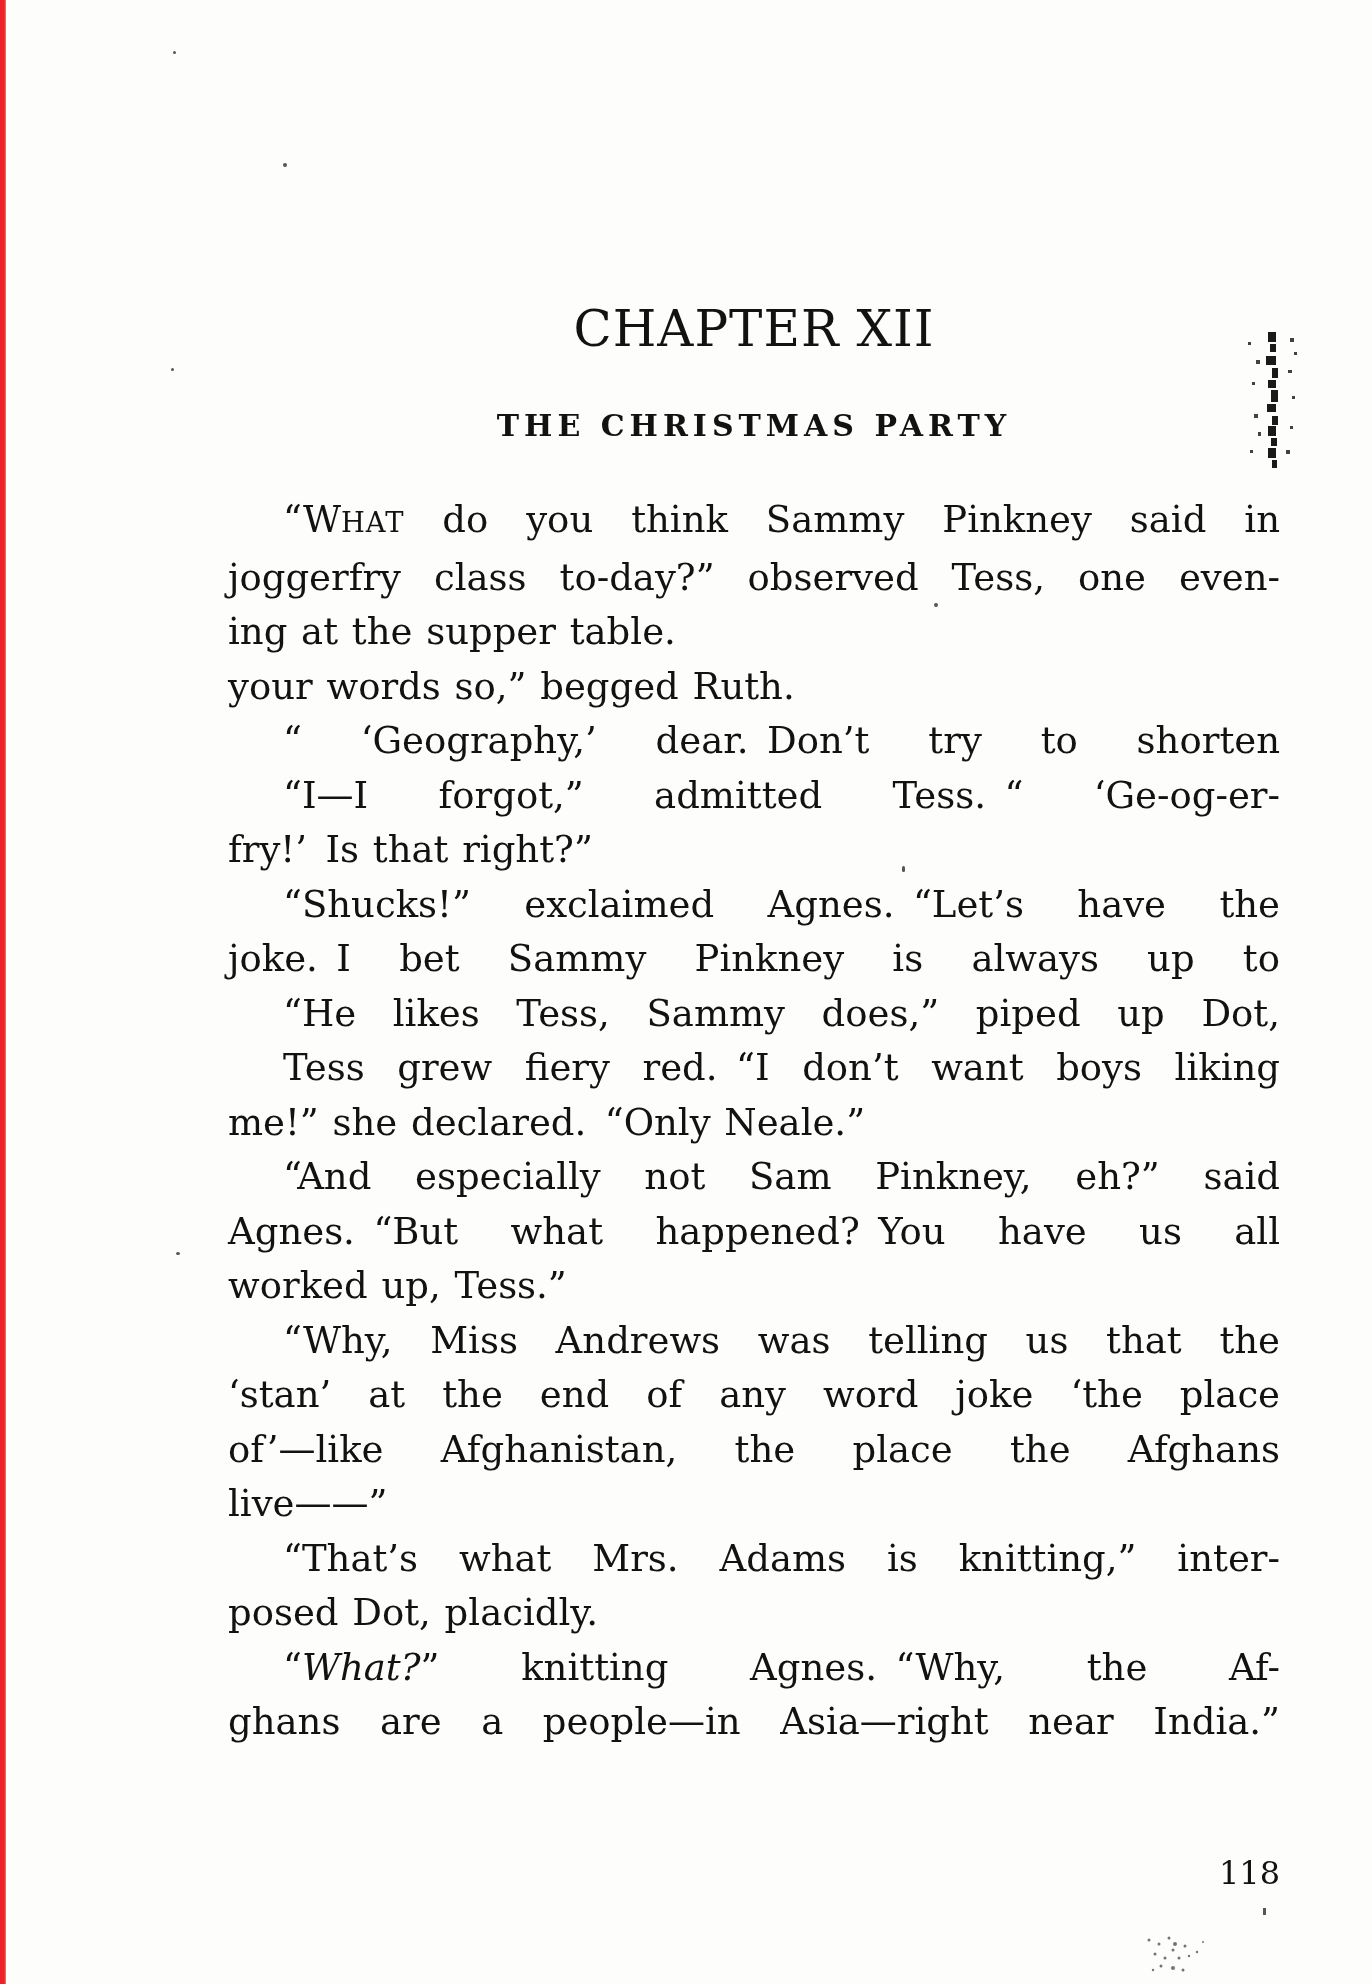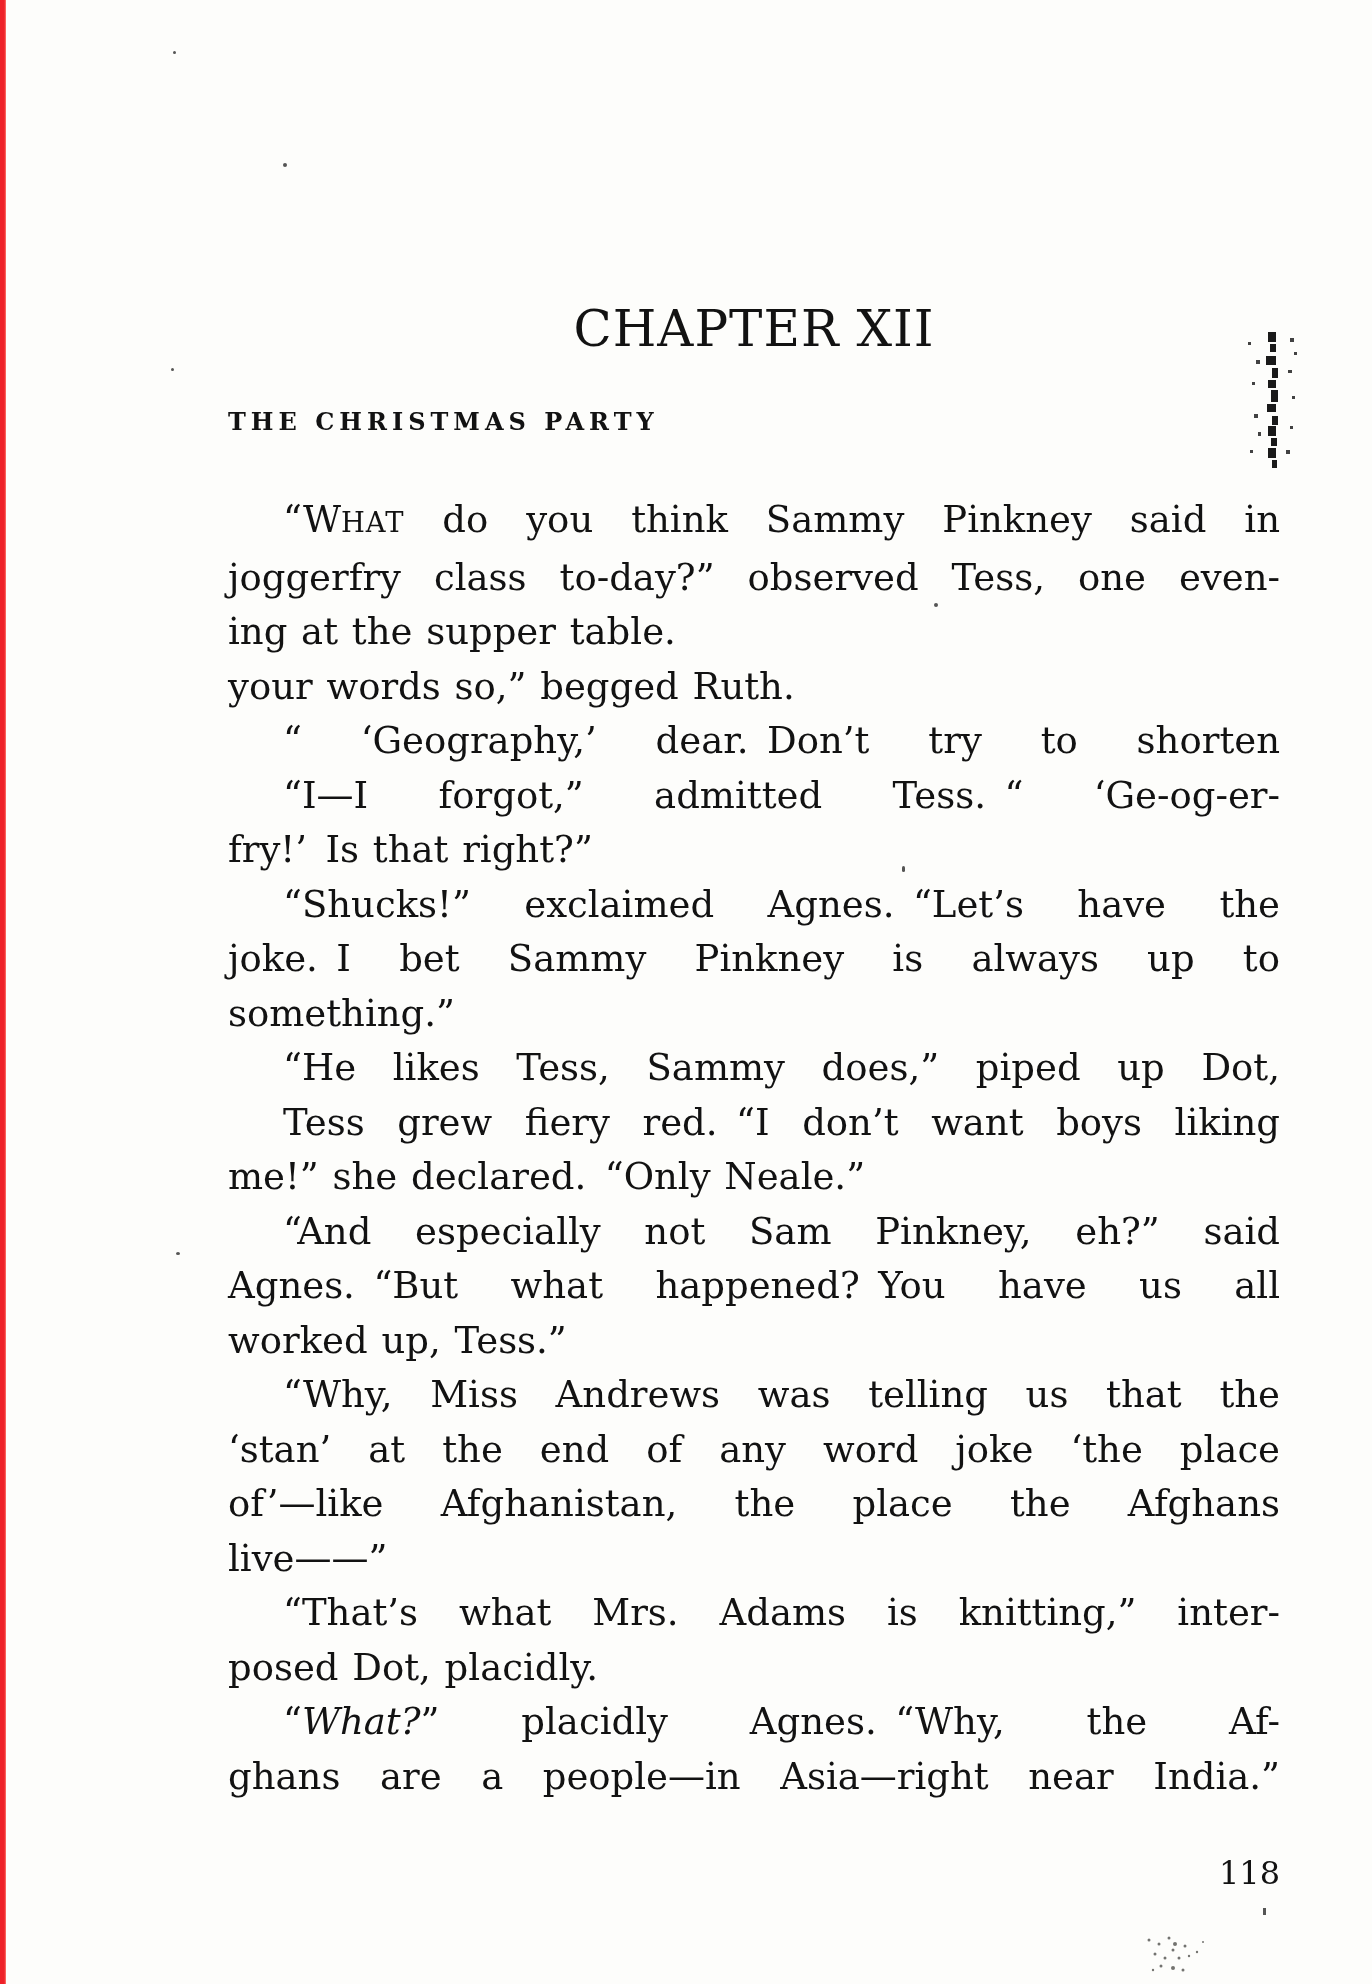--- a/index.html
+++ b/index.html
@@ -22,22 +22,22 @@
     background:linear-gradient(to right, var(--page_edge_red) 70%, #ff7a6e 100%);
   }
   .chapter-heading{
     position:absolute;left:228px;top:302px;width:1052px;
     text-align:center;
     font-size:50px;line-height:1.1;letter-spacing:1px;
     white-space:nowrap;
   }
   .section-heading{
     position:absolute;left:228px;top:409px;width:1052px;
-    text-align:left;
-    font-size:24px;line-height:1.1;letter-spacing:5px;
+    text-align:center;
+    font-size:30px;line-height:1.1;letter-spacing:5px;
     font-weight:bold;
     white-space:nowrap;
   }
   .body-text{
     position:absolute;left:228px;top:493px;width:1052px;
     font-size:37px;line-height:54.5px;
     word-spacing:2px;
   }
   .paragraph{margin:0;padding:0;}
   .line{
@@ -84,21 +84,20 @@
         <div class="line end"><span>your words so,” begged Ruth.</span></div>
         <div class="line ind"><span>“ ‘Geography,’ dear. Don’t try to shorten</span></div>
       </div>
       <div class="paragraph">
         <div class="line ind"><span>“I—I forgot,” admitted Tess. “ ‘Ge-og-er-</span></div>
         <div class="line end"><span>fry!’ Is that right?”</span></div>
       </div>
       <div class="paragraph">
         <div class="line ind"><span>“Shucks!” exclaimed Agnes. “Let’s have the</span></div>
         <div class="line"><span>joke. I bet Sammy Pinkney is always up to</span></div>
-        <div class="line end"><span>something.”</span></div>
       </div>
       <div class="paragraph">
         <div class="line ind"><span>“He likes Tess, Sammy does,” piped up Dot,</span></div>
       </div>
       <div class="paragraph">
         <div class="line ind"><span>Tess grew fiery red. “I don’t want boys liking</span></div>
         <div class="line end"><span>me!” she declared. “Only Neale.”</span></div>
       </div>
       <div class="paragraph">
         <div class="line ind"><span>“And especially not Sam Pinkney, eh?” said</span></div>
@@ -109,21 +108,21 @@
         <div class="line ind"><span>“Why, Miss Andrews was telling us that the</span></div>
         <div class="line"><span>‘stan’ at the end of any word joke ‘the place</span></div>
         <div class="line"><span>of’—like Afghanistan, the place the Afghans</span></div>
         <div class="line end"><span>live——”</span></div>
       </div>
       <div class="paragraph">
         <div class="line ind"><span>“That’s what Mrs. Adams is knitting,” inter-</span></div>
         <div class="line end"><span>posed Dot, placidly.</span></div>
       </div>
       <div class="paragraph">
-        <div class="line ind"><span>“</span><span class="it">What?</span><span>” placidly Agnes. “Why, the Af-</span></div>
+        <div class="line ind"><span>“</span><span class="it">What?</span><span>” knitting Agnes. “Why, the Af-</span></div>
         <div class="line"><span>ghans are a people—in Asia—right near India.”</span></div>
       </div>
     </div>
 
   <div class="page-number">118</div>
 
   <svg class="smudge" width="56" height="142" viewBox="0 0 56 142">
     <g fill="#1a1a1a">
       <rect x="22" y="2" width="8" height="10"></rect>
         <rect x="24" y="14" width="6" height="8"></rect>

